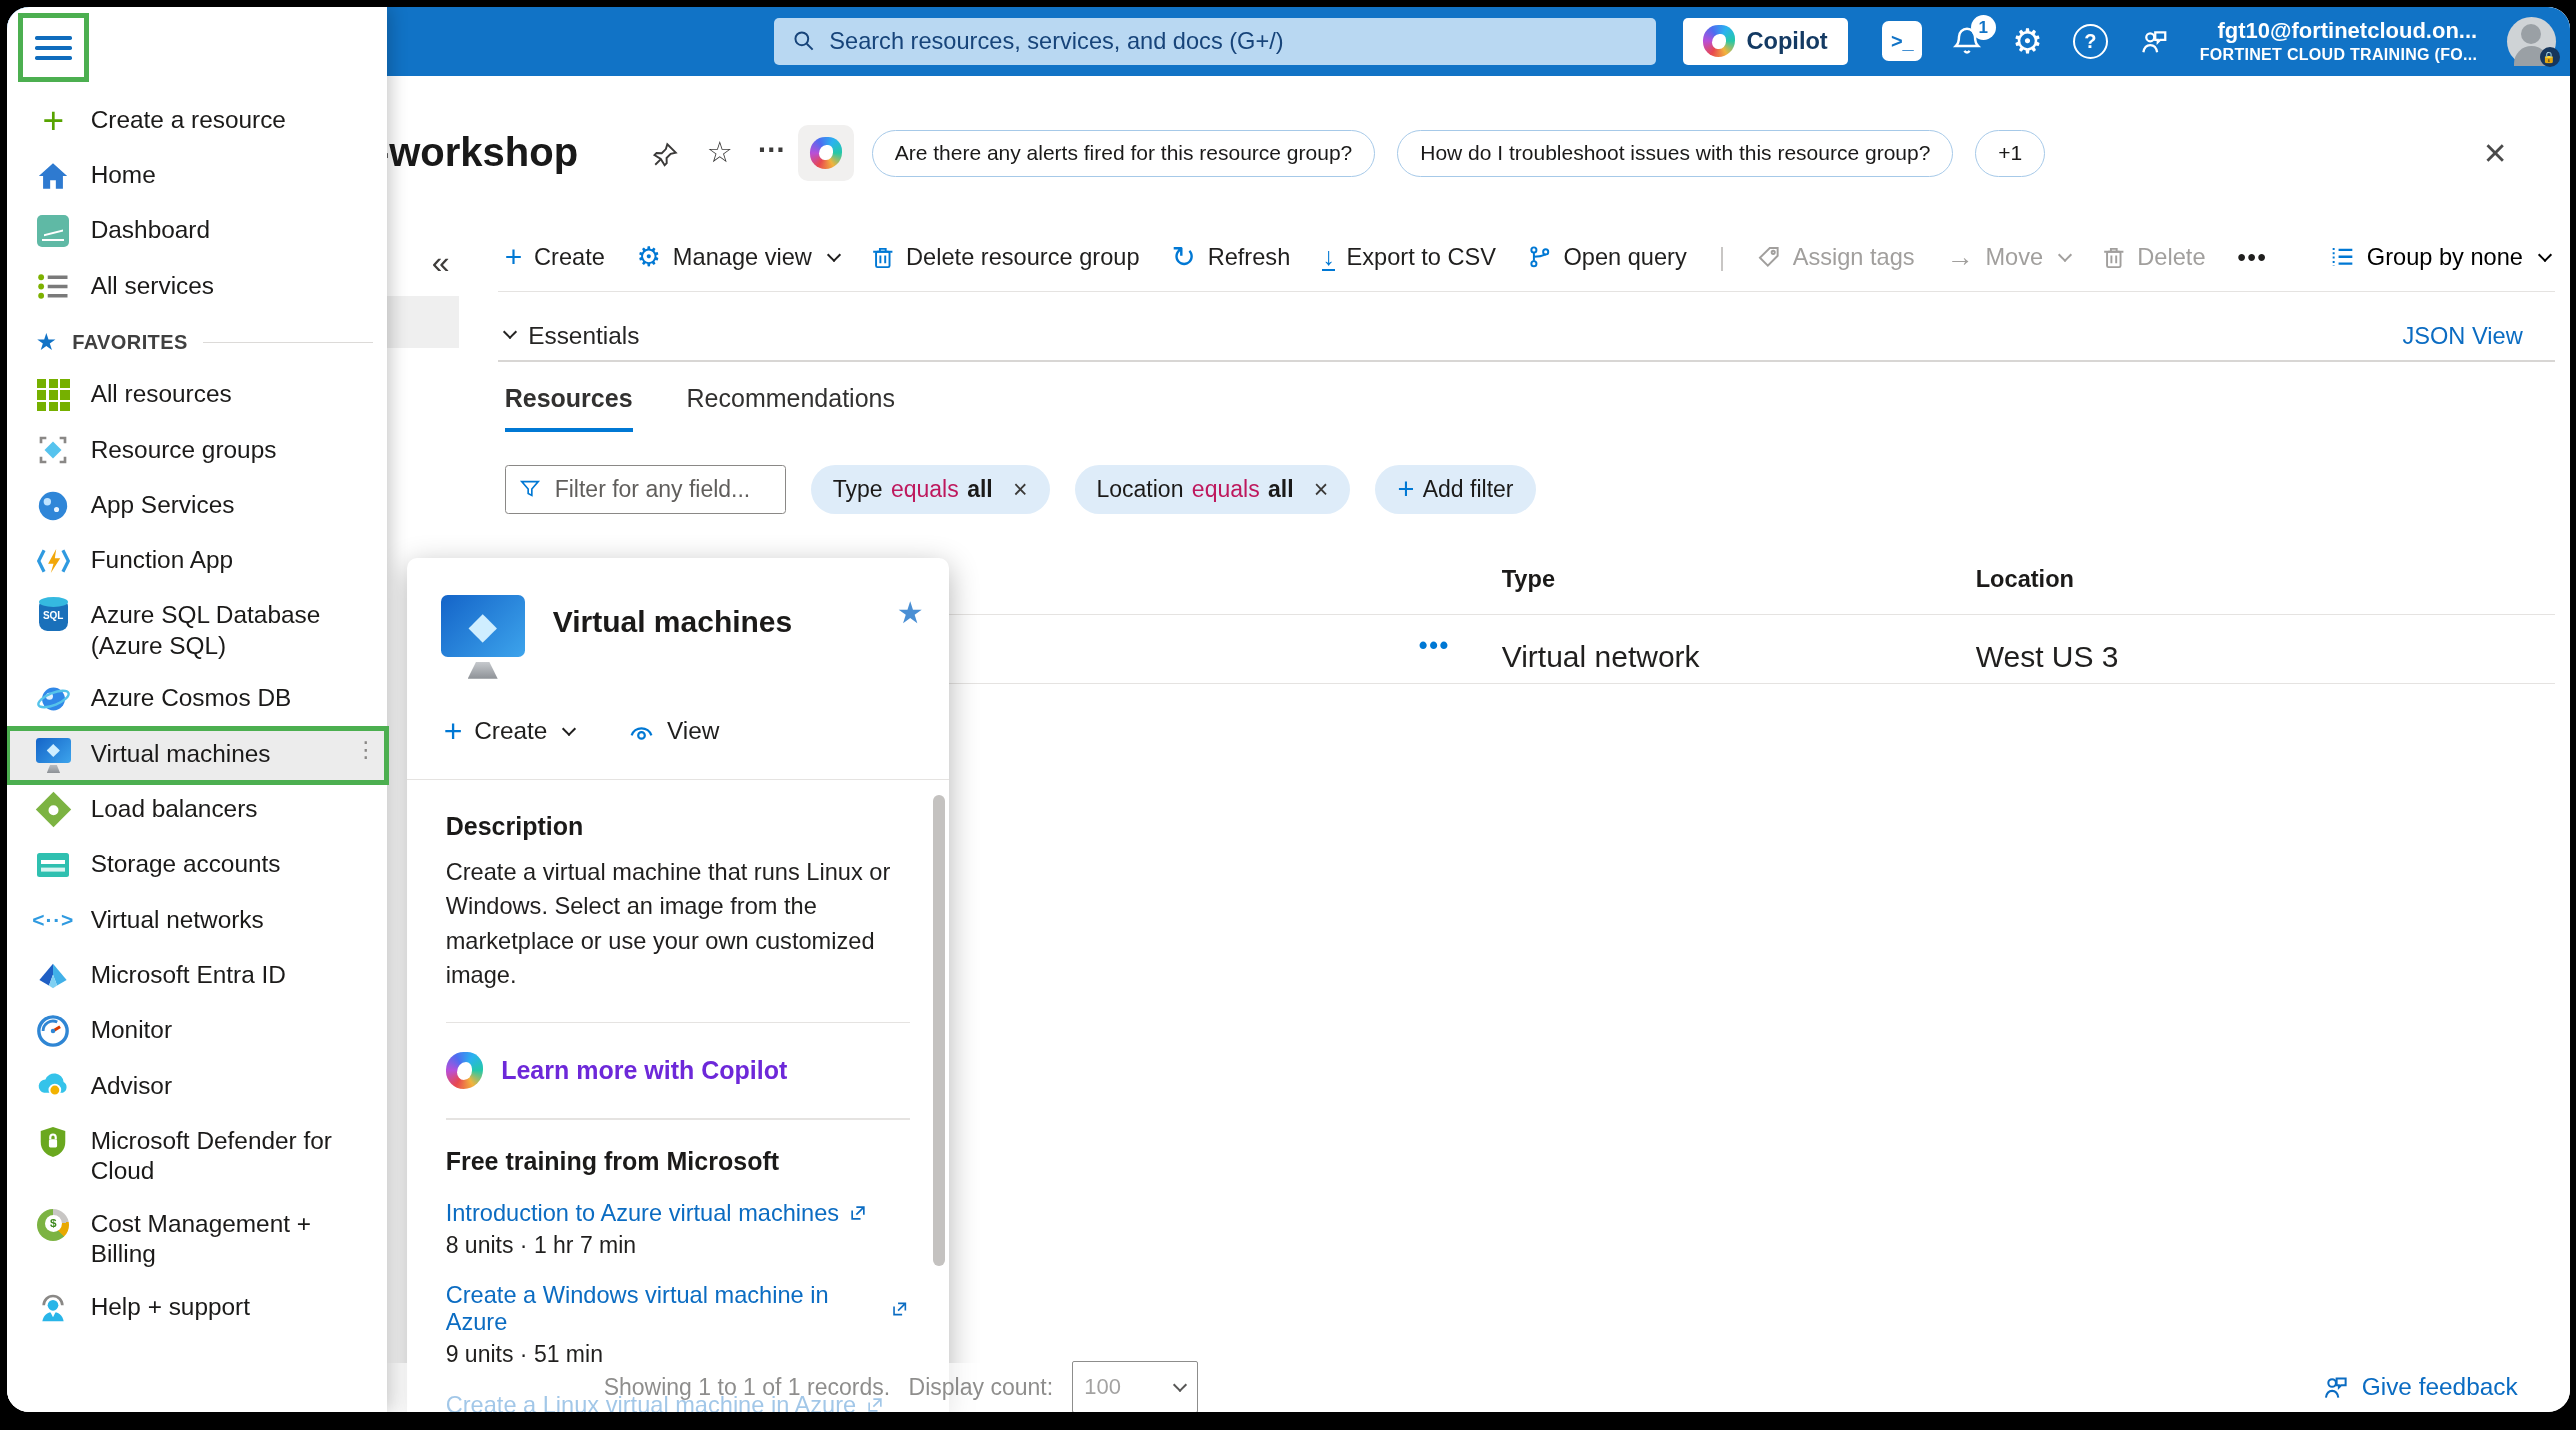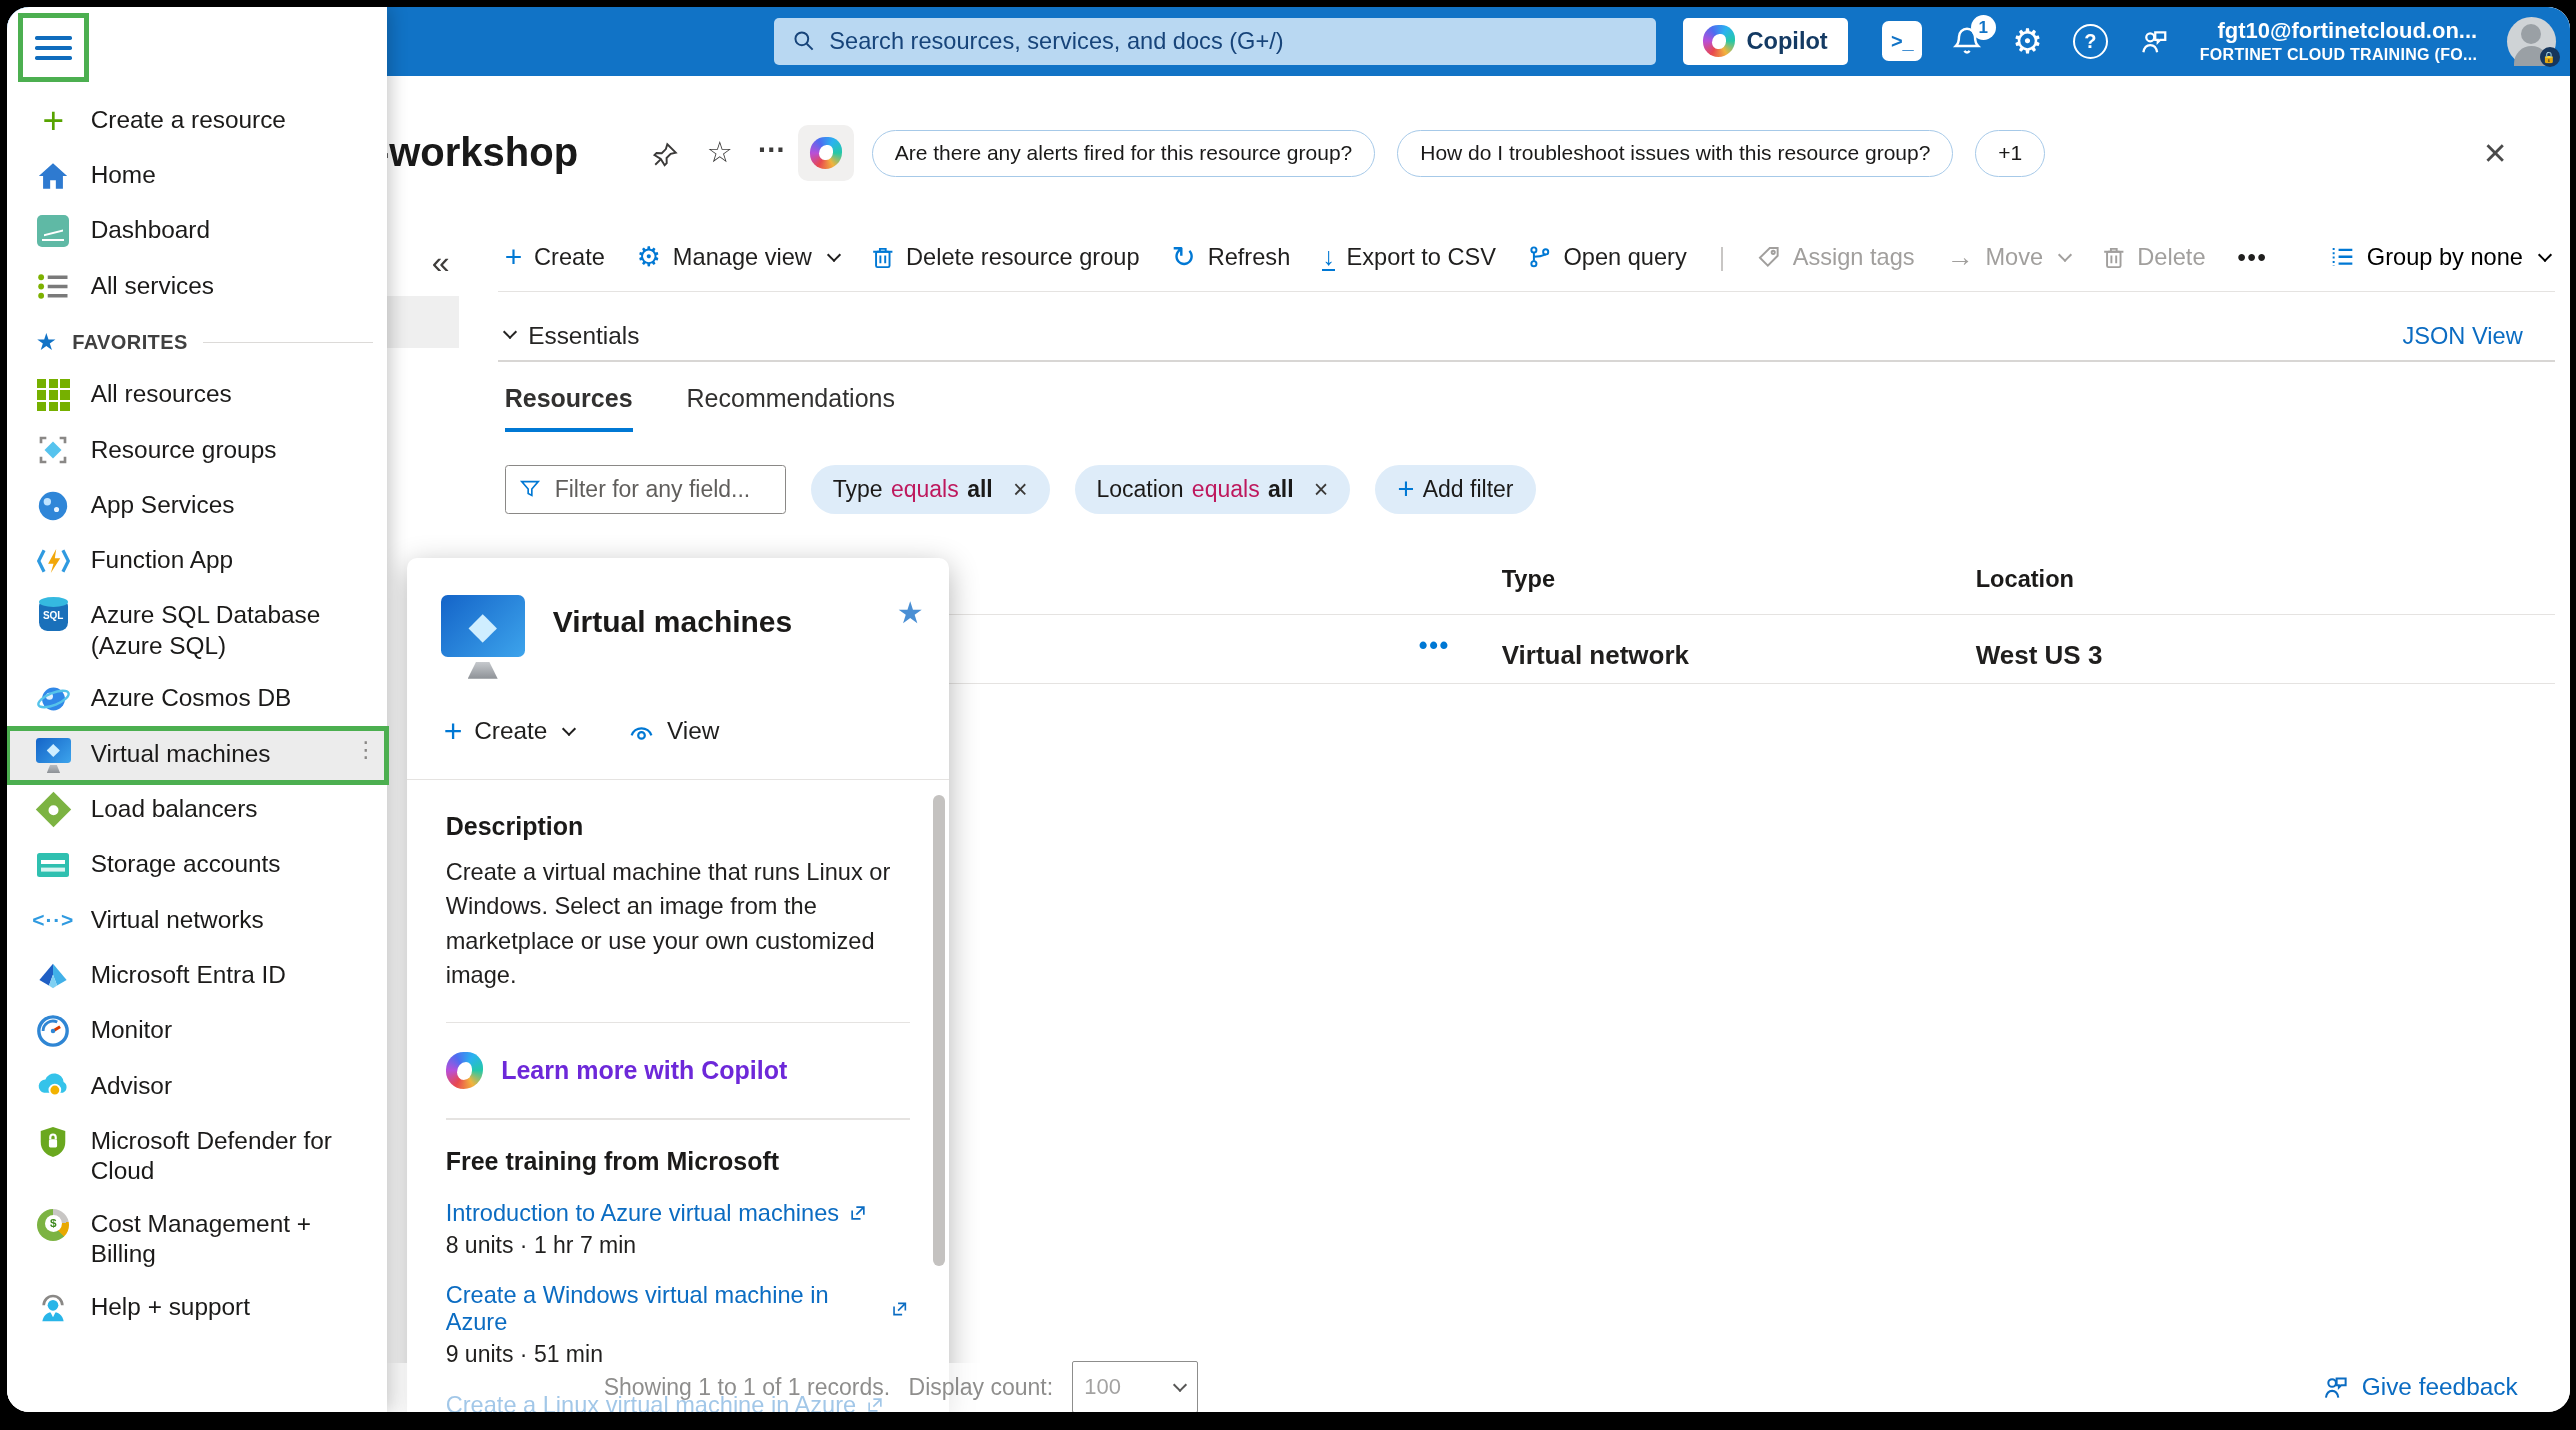--- a/index.html
+++ b/index.html
@@ -81,21 +81,21 @@
   .essrow{position:absolute;left:498px;top:315px;display:flex;align-items:center;gap:13.5px;font-size:24.4px;color:#252423;cursor:pointer;}
   .jsonview{position:absolute;right:47px;top:316px;font-size:23.6px;color:#0b6cc2;cursor:pointer;}
   .tabs{position:absolute;left:498px;top:377px;display:flex;gap:54px;font-size:25px;color:#323130;}
   .tab{cursor:pointer;padding-bottom:15px;}
   .tab.on{font-weight:700;border-bottom:4.2px solid #0078d4;}
   .frow{position:absolute;left:498px;top:458px;display:flex;align-items:center;gap:25px;}
   .fbox{width:281px;height:49px;border:1.7px solid #8a8886;border-radius:3.4px;display:flex;align-items:center;gap:13.5px;padding:0 13.5px;font-size:23px;color:#605e5c;cursor:text;}
   .pill{height:49px;border-radius:24.4px;background:#deecf9;display:flex;align-items:center;gap:8.4px;padding:0 22px;font-size:23px;color:#1b1a19;cursor:pointer;white-space:nowrap;}
   .pill .op{color:#be185d;} .pill .x{margin-left:11.8px;color:#3b3a39;font-size:25px;}
   .thead{position:absolute;top:559px;font-size:23.6px;font-weight:700;color:#1b1a19;}
-  .tcell{position:absolute;top:633px;font-size:26px;color:#201f1e;font-weight:bold;}
+  .tcell{position:absolute;top:633px;font-size:30px;color:#201f1e;}
   .rowdots{position:absolute;left:1412px;top:624px;color:#0078d4;font-size:25px;font-weight:700;letter-spacing:1.7px;cursor:pointer;}
 
   
   .footbar{position:absolute;left:380px;right:362px;top:1356px;height:49px;background:rgba(255,255,255,.62);z-index:35;display:flex;align-items:center;}
   .foottx{margin-left:217px;font-size:23px;color:#4a4947;opacity:.62;display:flex;gap:18.5px;white-space:nowrap;}
   .dcount{width:126px;height:52px;border:1.7px solid #7a7a78;border-radius:2px;background:#fff;margin-left:18.5px;display:flex;align-items:center;justify-content:space-between;padding:0 11.8px;font-size:22px;color:#3b3a39;opacity:.85;cursor:pointer;}
   .feedback{position:absolute;right:52px;top:1366px;display:flex;align-items:flex-end;gap:11.8px;font-size:24.4px;color:#0b6cc2;z-index:10;cursor:pointer;}
 
   
   .card{position:absolute;left:400px;top:551px;width:542px;bottom:0;background:#fff;border-radius:10px 10px 0 0;box-shadow:0 8.4px 30px rgba(0,0,0,.30);z-index:30;overflow:hidden;}

